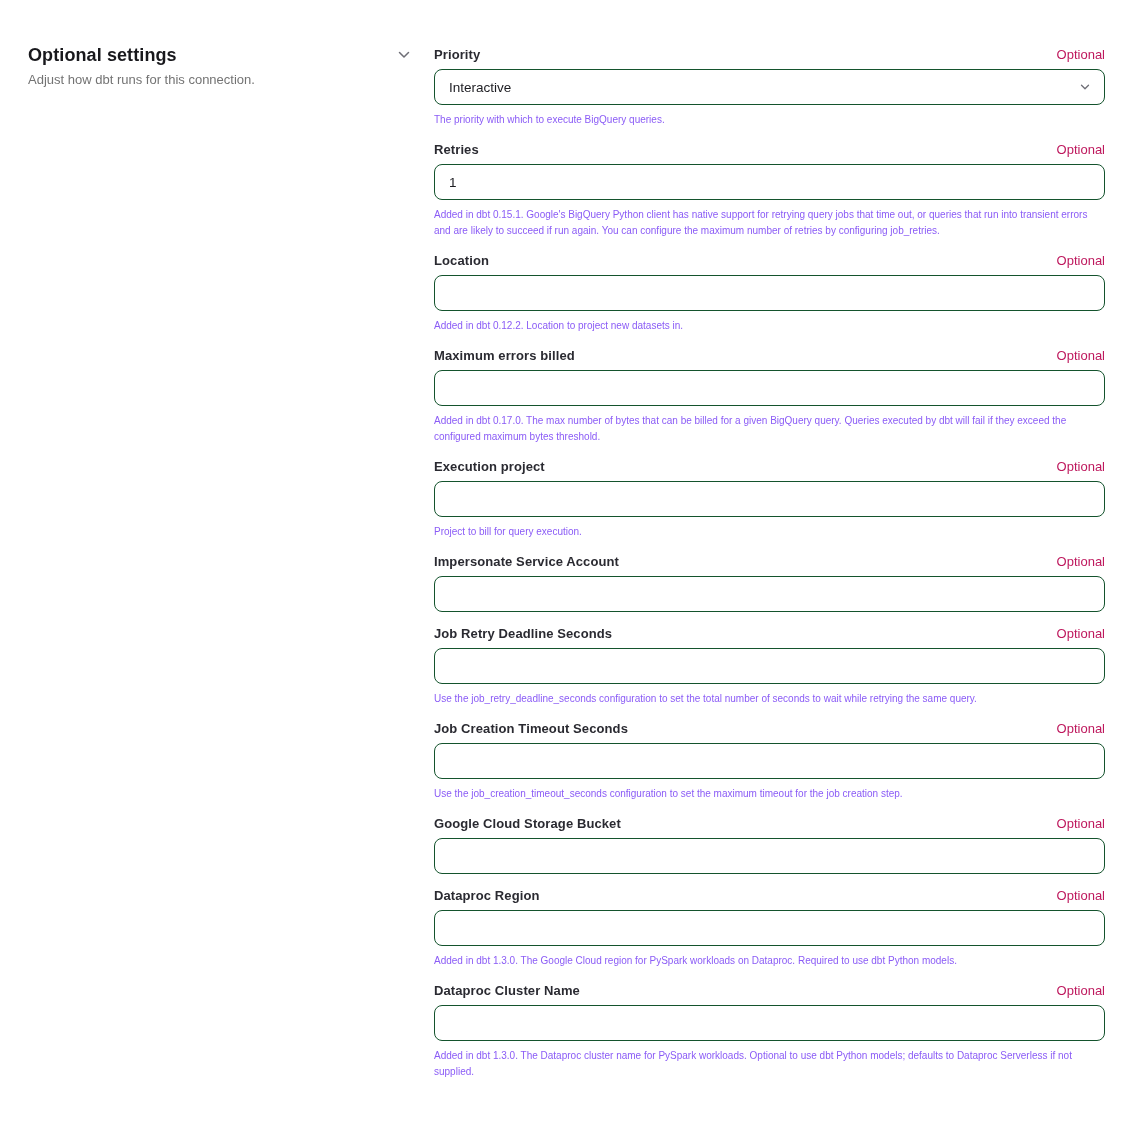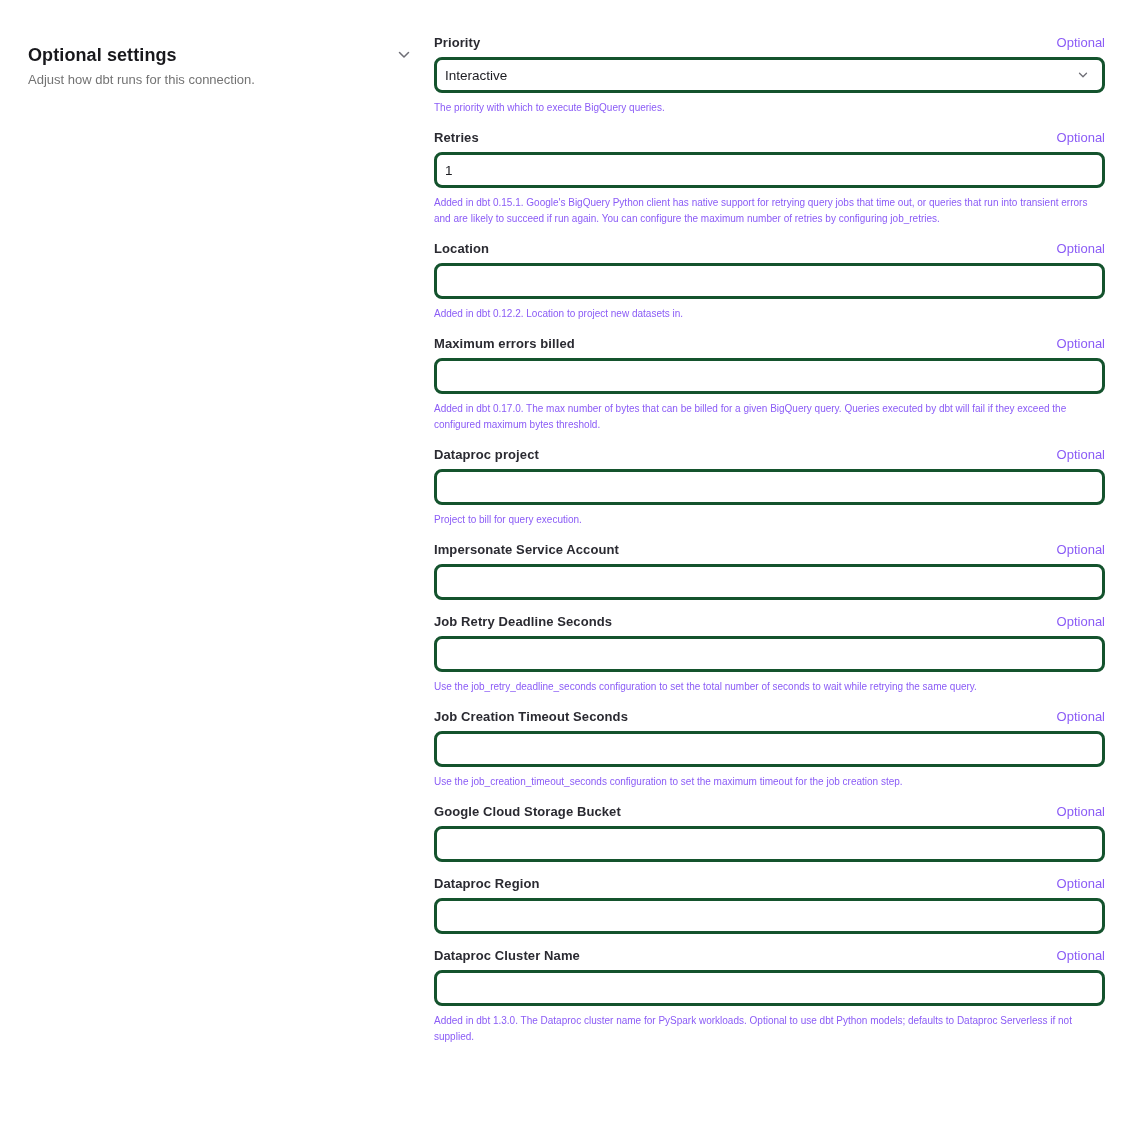--- a/index.html
+++ b/index.html
@@ -40,51 +40,52 @@
     right: 22px;
     width: 16px;
     height: 16px;
     cursor: pointer;
     color: #6e6e76;
   }
   
   .right-pane {
     width: 671px;
     padding-top: 35px;
+    margin-top: 12px;
   }
   .field { margin-bottom: 14px; }
   .field-header {
     display: flex;
     justify-content: space-between;
     align-items: baseline;
     margin-bottom: 6px;
   }
   .field-label {
     font-size: 13px;
     font-weight: 700;
     color: #2a2a31;
     line-height: 16px;
     letter-spacing: 0.1px;
   }
   .optional-badge {
     font-size: 13px;
     font-weight: 400;
-    color: #8b5cf6;
+    color: #be185d;
     line-height: 16px;
   }
   .text-input, .select-box {
     width: 100%;
     height: 36px;
-    border: 3px solid #14532d;
+    border: 1px solid #14532d;
     border-radius: 8px;
     background: #ffffff;
     font-family: "Liberation Sans", "DejaVu Sans", sans-serif;
     font-size: 13.5px;
     color: #1c1c21;
-    padding: 0 8px;
+    padding: 0 14px;
     outline: none;
   }
   .select-box {
     position: relative;
     display: flex;
     align-items: center;
     cursor: pointer;
   }
   .select-value { flex: 1 1 auto; }
   .select-chevron {
@@ -157,21 +158,21 @@
     <div class="field-header">
       <label class="field-label">Maximum errors billed</label>
       <span class="optional-badge">Optional</span>
     </div>
     <input type="text" class="text-input" value="" style="">
     <p class="help-text">Added in dbt 0.17.0. The max number of bytes that can be billed for a given BigQuery query. Queries executed by dbt will fail if they exceed the configured maximum bytes threshold.</p>
   </div>
 
   <div class="field">
     <div class="field-header">
-      <label class="field-label">Dataproc project</label>
+      <label class="field-label">Execution project</label>
       <span class="optional-badge">Optional</span>
     </div>
     <input type="text" class="text-input" value="" style="">
     <p class="help-text">Project to bill for query execution.</p>
   </div>
 
   <div class="field">
     <div class="field-header">
       <label class="field-label">Impersonate Service Account</label>
       <span class="optional-badge">Optional</span>
@@ -205,20 +206,21 @@
     </div>
     <input type="text" class="text-input" value="" style="">
   </div>
 
   <div class="field">
     <div class="field-header">
       <label class="field-label">Dataproc Region</label>
       <span class="optional-badge">Optional</span>
     </div>
     <input type="text" class="text-input" value="" style="">
+    <p class="help-text">Added in dbt 1.3.0. The Google Cloud region for PySpark workloads on Dataproc. Required to use dbt Python models.</p>
   </div>
 
   <div class="field">
     <div class="field-header">
       <label class="field-label">Dataproc Cluster Name</label>
       <span class="optional-badge">Optional</span>
     </div>
     <input type="text" class="text-input" value="" style="">
     <p class="help-text">Added in dbt 1.3.0. The Dataproc cluster name for PySpark workloads. Optional to use dbt Python models; defaults to Dataproc Serverless if not supplied.</p>
   </div>

